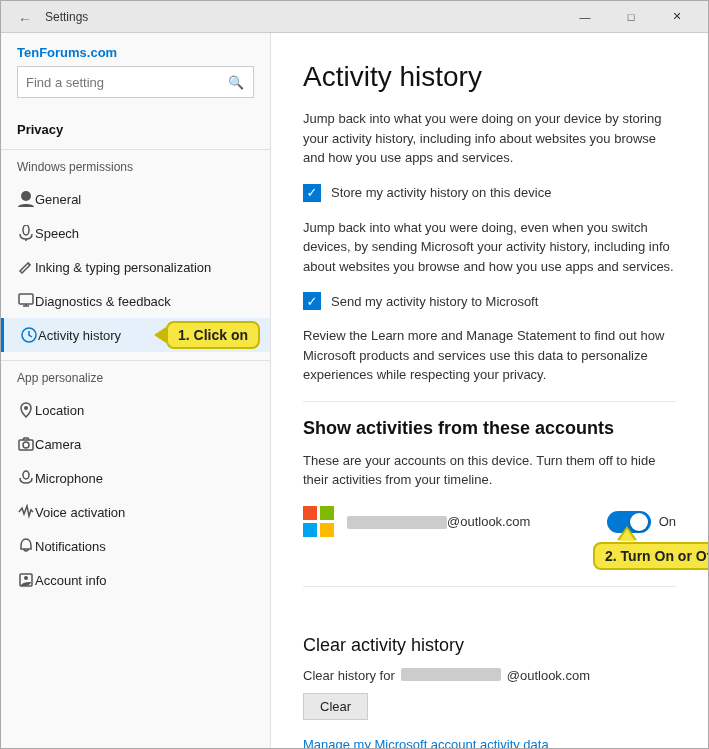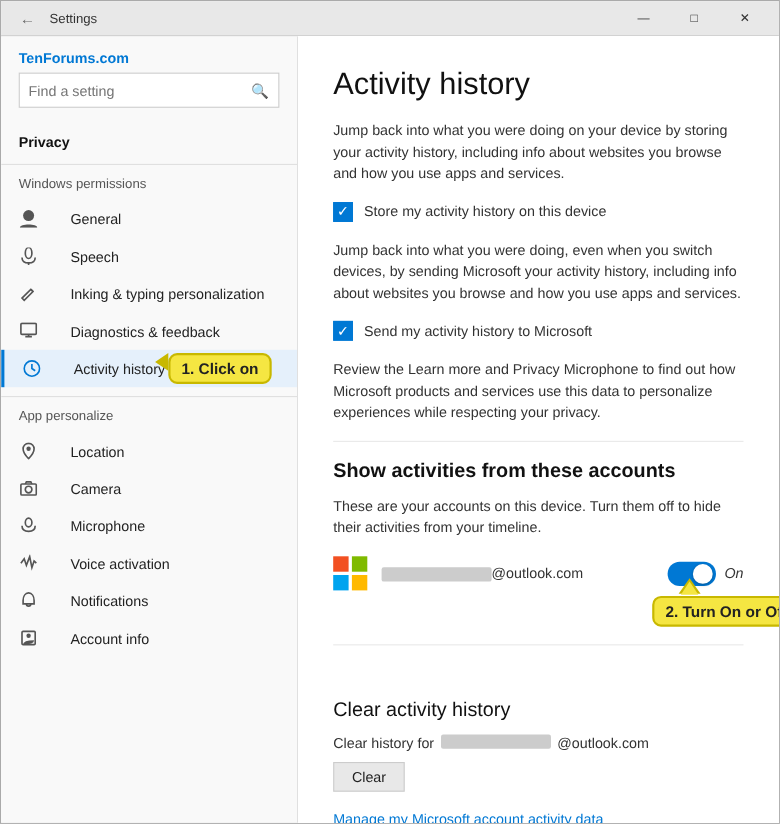--- a/index.html
+++ b/index.html
@@ -23,21 +23,21 @@
     .sidebar-header { padding: 12px 16px 8px; }
     .watermark { font-size: 13px; font-weight: bold; color: #0078d4; margin-bottom: 6px; }
 
     .search-box { display: flex; align-items: center; background: #fff; border: 1px solid #ccc; height: 32px; padding: 0 8px; margin-bottom: 4px; }
     .search-box input { border: none; outline: none; flex: 1; font-size: 13px; background: transparent; color: #666; }
     .search-icon { color: #666; font-size: 13px; }
 
     .sidebar-section-title { padding: 12px 16px 4px; font-weight: 600; font-size: 13px; color: #111; }
     .sidebar-section-sub { padding: 2px 16px 8px; font-size: 12px; color: #555; }
 
-    .sidebar-item { display: flex; align-items: center; padding: 8px 16px; cursor: pointer; position: relative; gap: 29px; }
+    .sidebar-item { display: flex; align-items: center; padding: 8px 16px; cursor: pointer; position: relative; gap: 0; }
     .sidebar-item.active { background: #e5f0fb; border-left: 3px solid #0078d4; }
     .sidebar-item-icon { width: 18px; height: 18px; display: flex; align-items: center; justify-content: center; flex-shrink: 0; }
     .sidebar-item-label { font-size: 13px; color: #222; }
 
     .sidebar-divider { height: 1px; background: #e0e0e0; margin: 8px 0; }
 
     
     .callout-bubble { background: #f5e642; border: 2px solid #c8b800; border-radius: 8px; padding: 4px 10px; font-size: 14px; font-weight: bold; color: #222; white-space: nowrap; display: inline-flex; align-items: center; }
 
     
@@ -152,21 +152,21 @@
       </div>
 
       <div class="sidebar-item active" style="position:relative; overflow: visible;">
         <div class="sidebar-item-icon">
           <svg width="16" height="16" viewBox="0 0 16 16">
               <circle cx="8" cy="8" r="7" fill="none" stroke="#0078d4" stroke-width="1.5"></circle>
               <polyline points="8,4 8,8 11,10" fill="none" stroke="#0078d4" stroke-width="1.5"></polyline>
             </svg>
         </div>
         <span class="sidebar-item-label">Activity history</span>
-        <div style="position:absolute; left: 137px; top:50%; transform:translateY(-50%); display:flex; z-index:10;">
+        <div style="position:absolute; left: 150px; top:50%; transform:translateY(-50%); display:flex; align-items:center; z-index:10;">
           <div style="width:0;height:0;border-top:8px solid transparent;border-bottom:8px solid transparent;border-right:12px solid #c8b800;"></div>
           <div class="callout-bubble">1. Click on</div>
         </div>
       </div>
 
       <div class="sidebar-divider"></div>
       <div class="sidebar-section-sub">App personalize</div>
 
       <div class="sidebar-item">
         <div class="sidebar-item-icon">
@@ -243,40 +243,40 @@
 
       <div class="content-desc">Jump back into what you were doing, even when you switch devices, by sending Microsoft your activity history, including info about websites you browse and how you use apps and services.</div>
 
       <div class="checkbox-row">
         <div class="checkbox-box">
           <span class="checkbox-check">✓</span>
         </div>
         <span class="checkbox-label">Send my activity history to Microsoft</span>
       </div>
 
-      <div class="content-desc">Review the Learn more and Privacy Microphone to find out how Microsoft products and services use this data to personalize experiences while respecting your privacy.</div>
+      <div class="content-desc">Review the Learn more and Manage Statement to find out how Microsoft products and services use this data to personalize experiences while respecting your privacy.</div>
 
       <div class="section-divider"></div>
 
       <div class="section-header">Show activities from these accounts</div>
       <div class="content-desc">These are your accounts on this device. Turn them off to hide their activities from your timeline.</div>
 
       <div style="display:flex; align-items:center; margin-bottom:4px;">
         <div class="account-info">
           <div class="ms-logo">
             <div class="ms-logo-sq red"></div>
             <div class="ms-logo-sq green"></div>
             <div class="ms-logo-sq blue"></div>
             <div class="ms-logo-sq yellow"></div>
           </div>
           <span class="account-email">
             <span class="email-blur"></span><span>@outlook.com</span>
           </span>
         </div>
-        <div class="toggle-container" style="margin-left:16px;font-style:italic;">
+        <div class="toggle-container" style="margin-left:16px;">
           <div class="toggle">
             <div class="toggle-knob"></div>
           </div>
           <span class="toggle-label">On</span>
         </div>
       </div>
 
       
       <div style="position:relative; margin-bottom:16px; margin-left: 0;">
         <div style="display:inline-block; position:relative; margin-left: 290px;">

